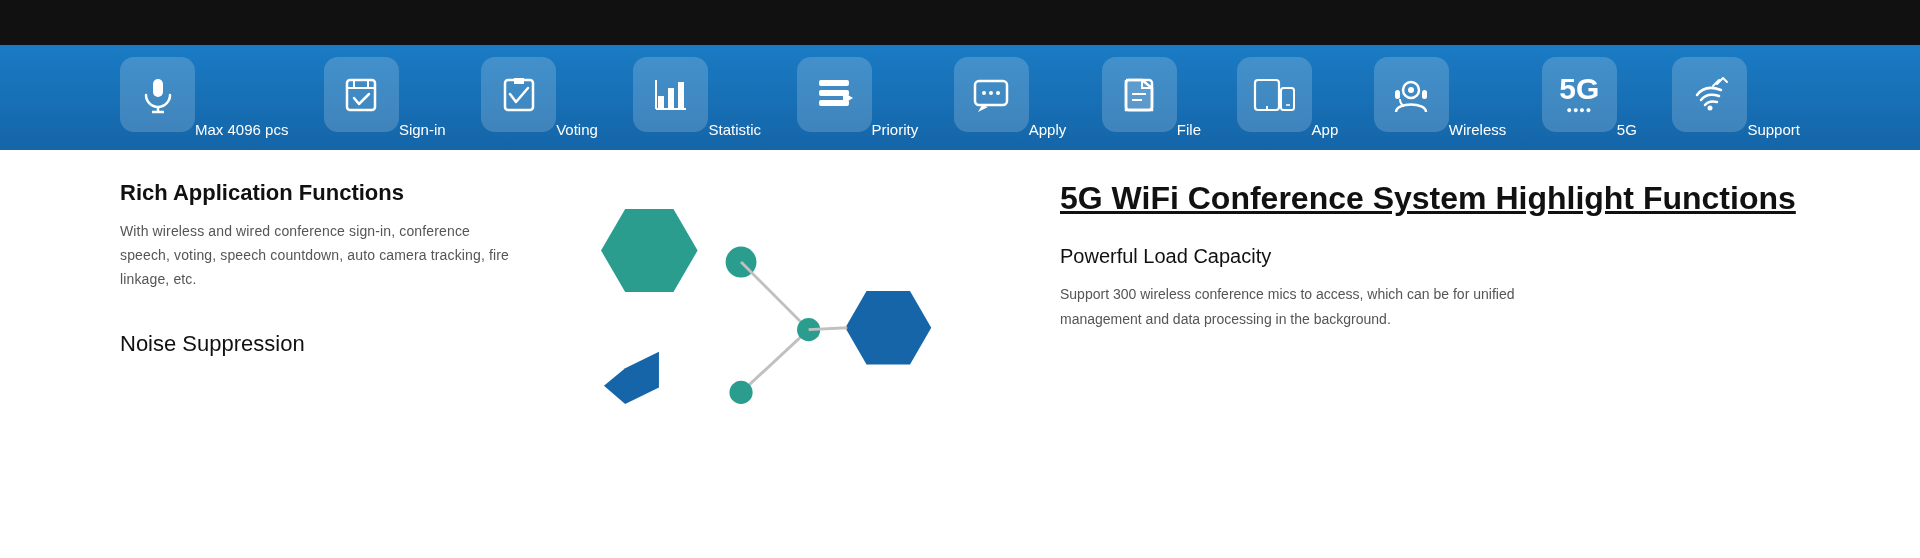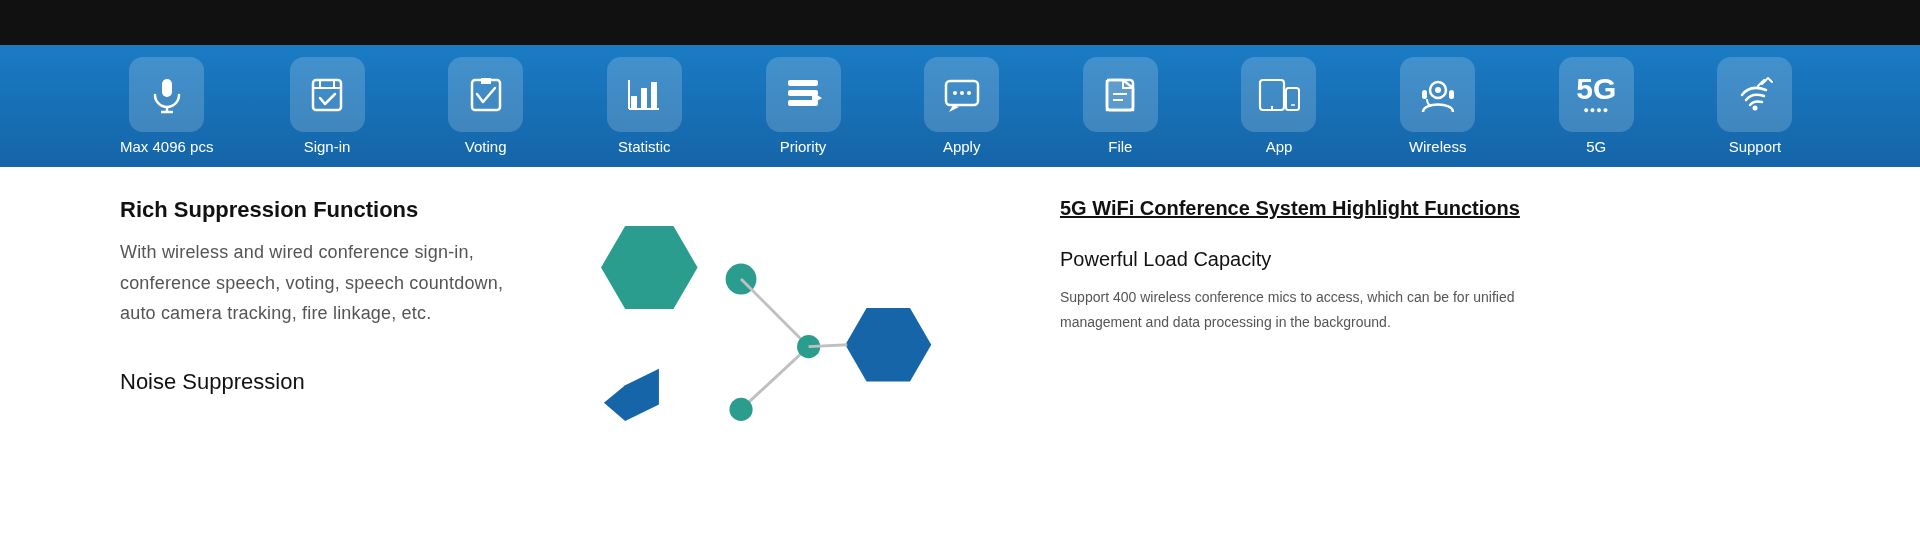--- a/index.html
+++ b/index.html
@@ -24,22 +24,22 @@
       background: linear-gradient(180deg, #1a7bc4 0%, #1565a8 100%);
       padding: 12px 120px;
       display: flex;
       align-items: center;
       justify-content: space-between;
       gap: 10px;
     }
 
     .icon-item {
       display: flex;
-      flex-direction: column;
-      align-items: center;
+      flex-direction: row;
+      align-items: flex-end;
       cursor: pointer;
       min-width: 90px;
     }
 
     .icon-box {
       width: 75px;
       height: 75px;
       background: rgba(255,255,255,0.18);
       border-radius: 14px;
       display: flex;
@@ -72,21 +72,21 @@
     }
 
     .section-title {
       font-size: 22px;
       font-weight: 900;
       color: #111;
       margin-bottom: 14px;
     }
 
     .section-text {
-      font-size: 18px;
+      font-size: 14px;
       color: #555;
       line-height: 1.7;
       letter-spacing: 0.01em;
     }
 
     .noise-title {
       font-size: 22px;
       font-weight: 400;
       color: #111;
       margin-top: 40px;
@@ -102,21 +102,21 @@
       justify-content: center;
     }
 
     
     .right-section {
       flex: 1;
       padding-left: 60px;
     }
 
     .highlight-title {
-      font-size: 20px;
+      font-size: 32px;
       font-weight: 900;
       color: #111;
       text-decoration: underline;
       margin-bottom: 28px;
     }
 
     .highlight-subtitle {
       font-size: 20px;
       font-weight: 400;
       color: #111;
@@ -288,21 +288,21 @@
     </div>
     <span class="icon-label">Support</span>
   </div>
 
 
 </div>
 
 <div class="content-area">
 
   <div class="left-section">
-    <div class="section-title">Rich Suppression Functions</div>
+    <div class="section-title">Rich Application Functions</div>
     <div class="section-text">With wireless and wired conference sign-in, conference speech, voting, speech countdown, auto camera tracking, fire linkage, etc.</div>
     <div class="noise-title">Noise Suppression</div>
   </div>
 
   <div class="middle-section">
     <svg class="graphic-svg" viewBox="0 0 460 290" fill="none" xmlns="http://www.w3.org/2000/svg">
 
       <polygon points="80,30 130,30 155,73 130,116 80,116 55,73" fill="#2a9d8f"></polygon>
 
       <circle cx="200" cy="85" r="16" fill="#2a9d8f"></circle>
@@ -318,16 +318,16 @@
 
       <circle cx="200" cy="220" r="12" fill="#2a9d8f"></circle>
 
       <line x1="270" y1="155" x2="310" y2="153" stroke="#c0c0c0" stroke-width="3"></line>
     </svg>
   </div>
 
   <div class="right-section">
     <div class="highlight-title">5G WiFi Conference System  Highlight Functions</div>
     <div class="highlight-subtitle">Powerful Load Capacity</div>
-    <div class="highlight-text">Support 400 wireless conference mics to access, which can be  for unified management and data processing in the background.</div>
+    <div class="highlight-text">Support 300 wireless conference mics to access, which can be  for unified management and data processing in the background.</div>
   </div>
 
 </div>
 
 </body></html>

